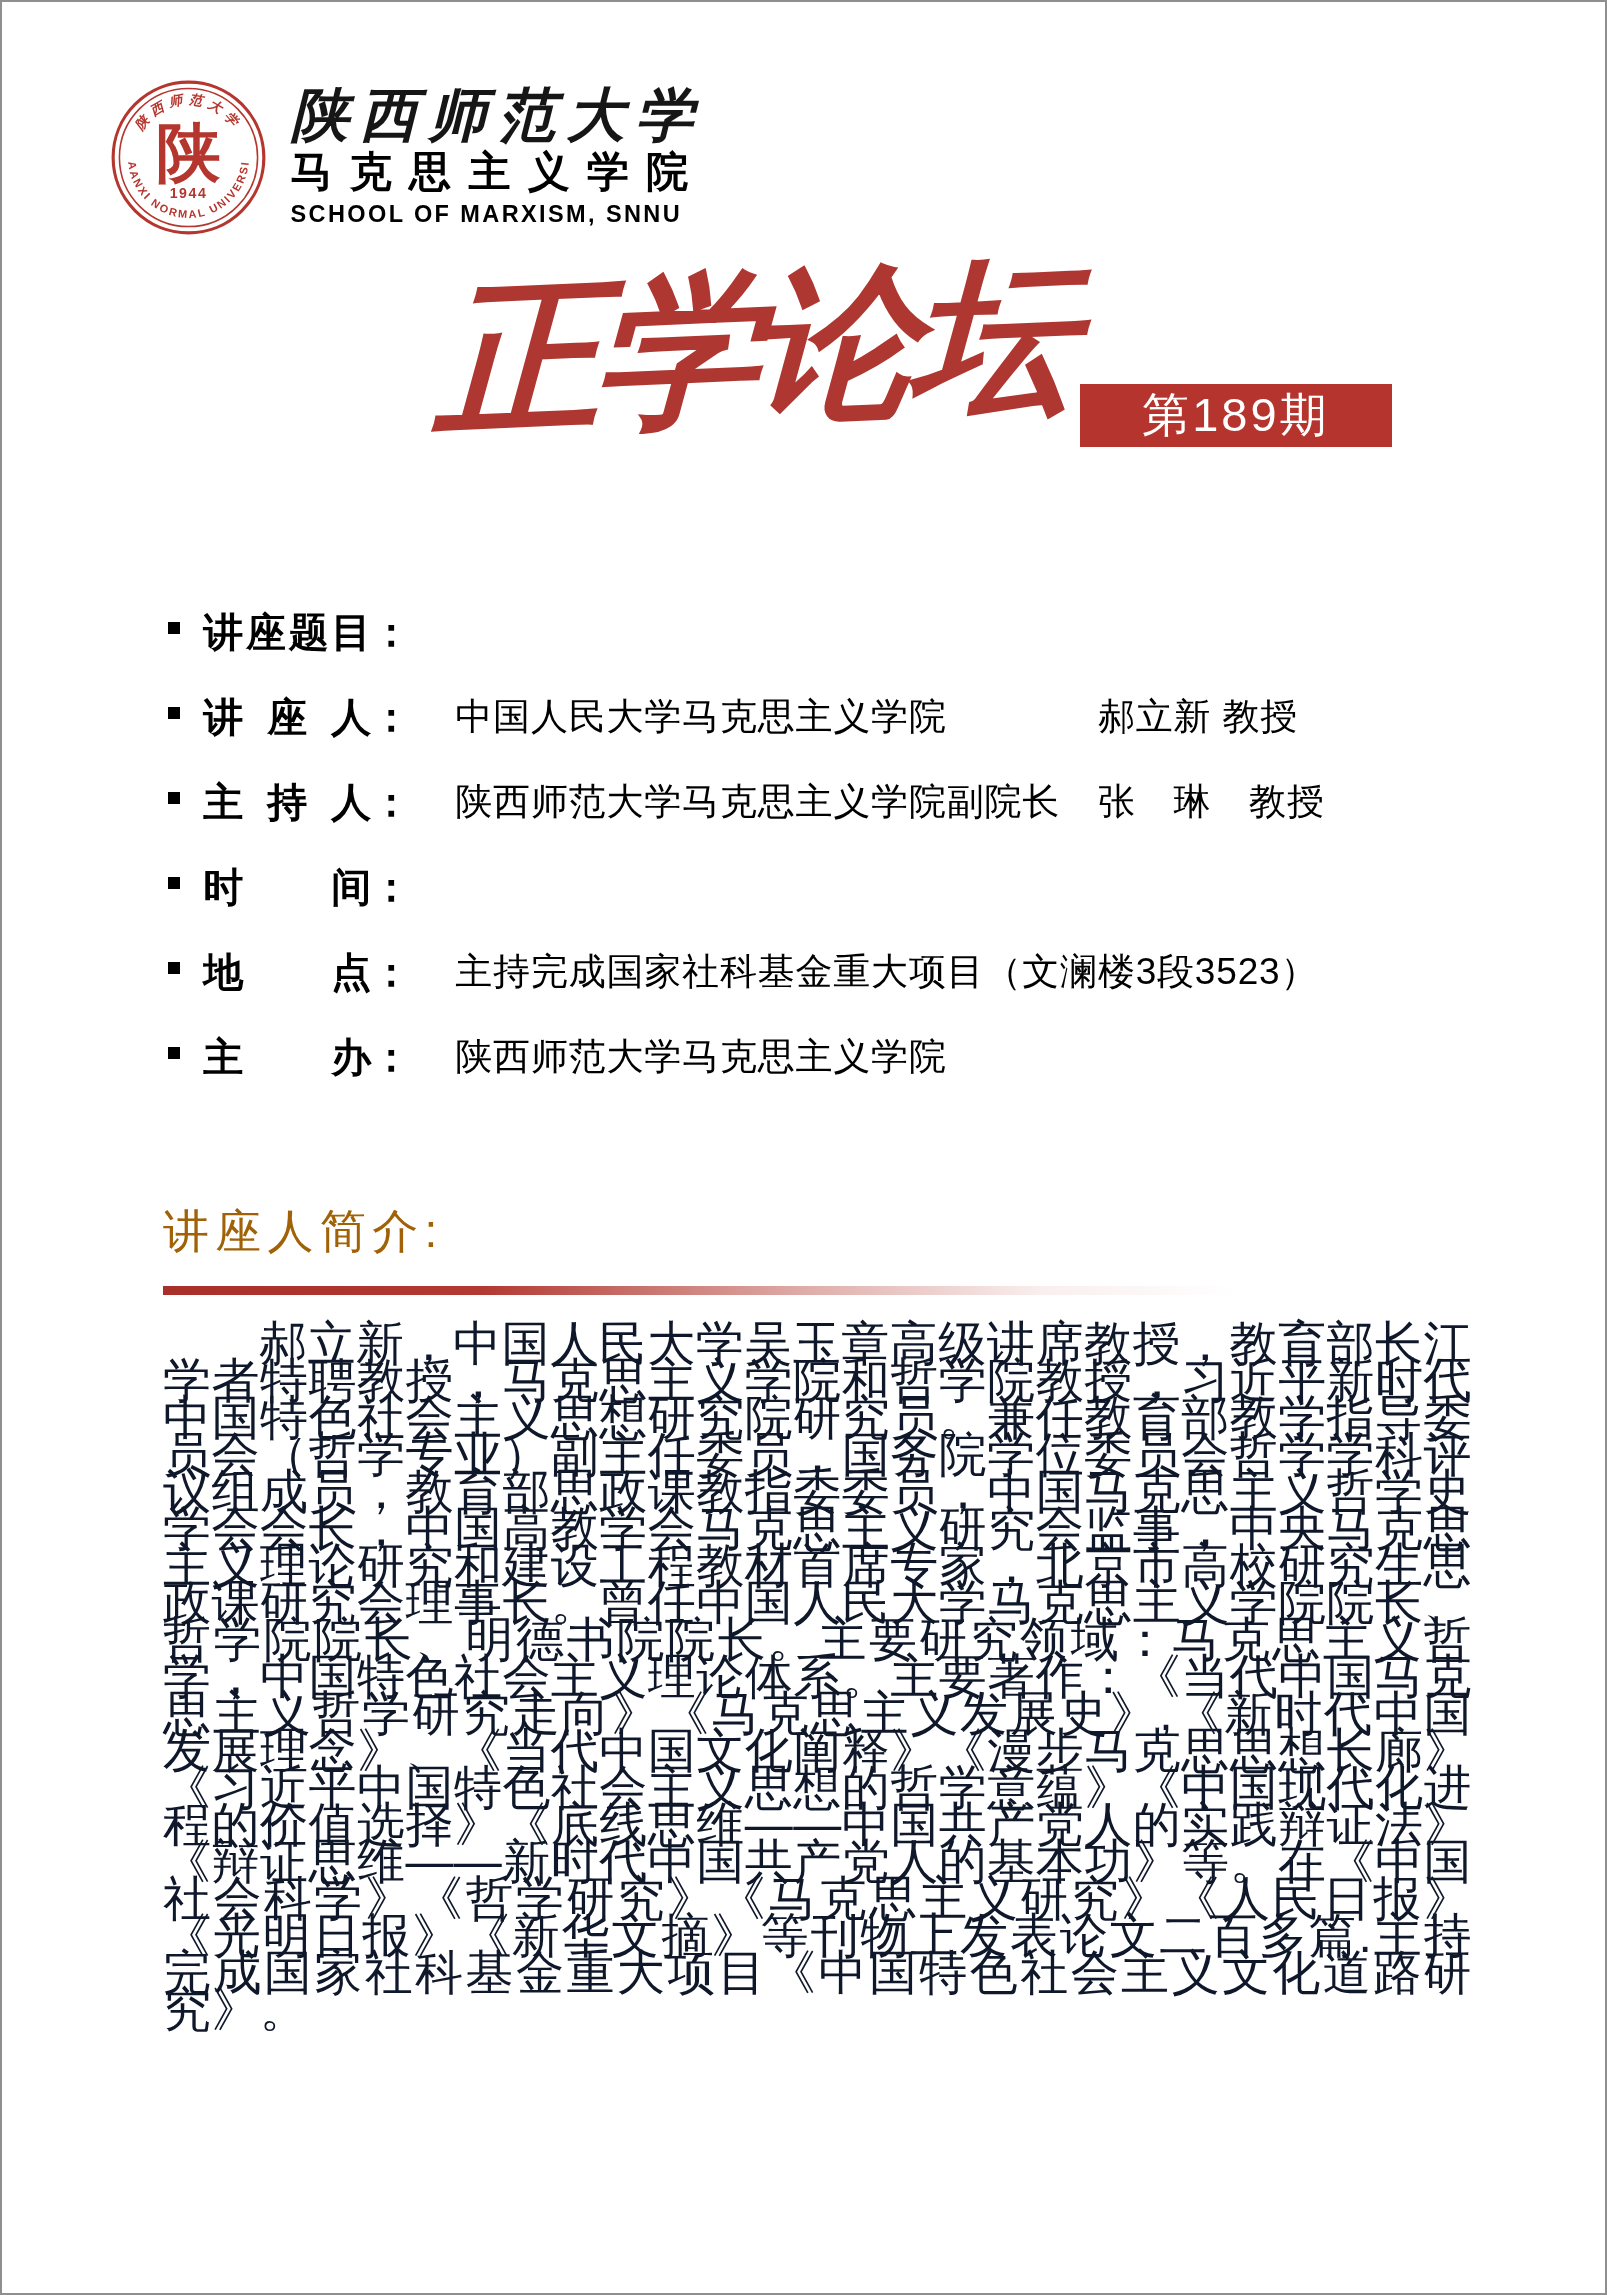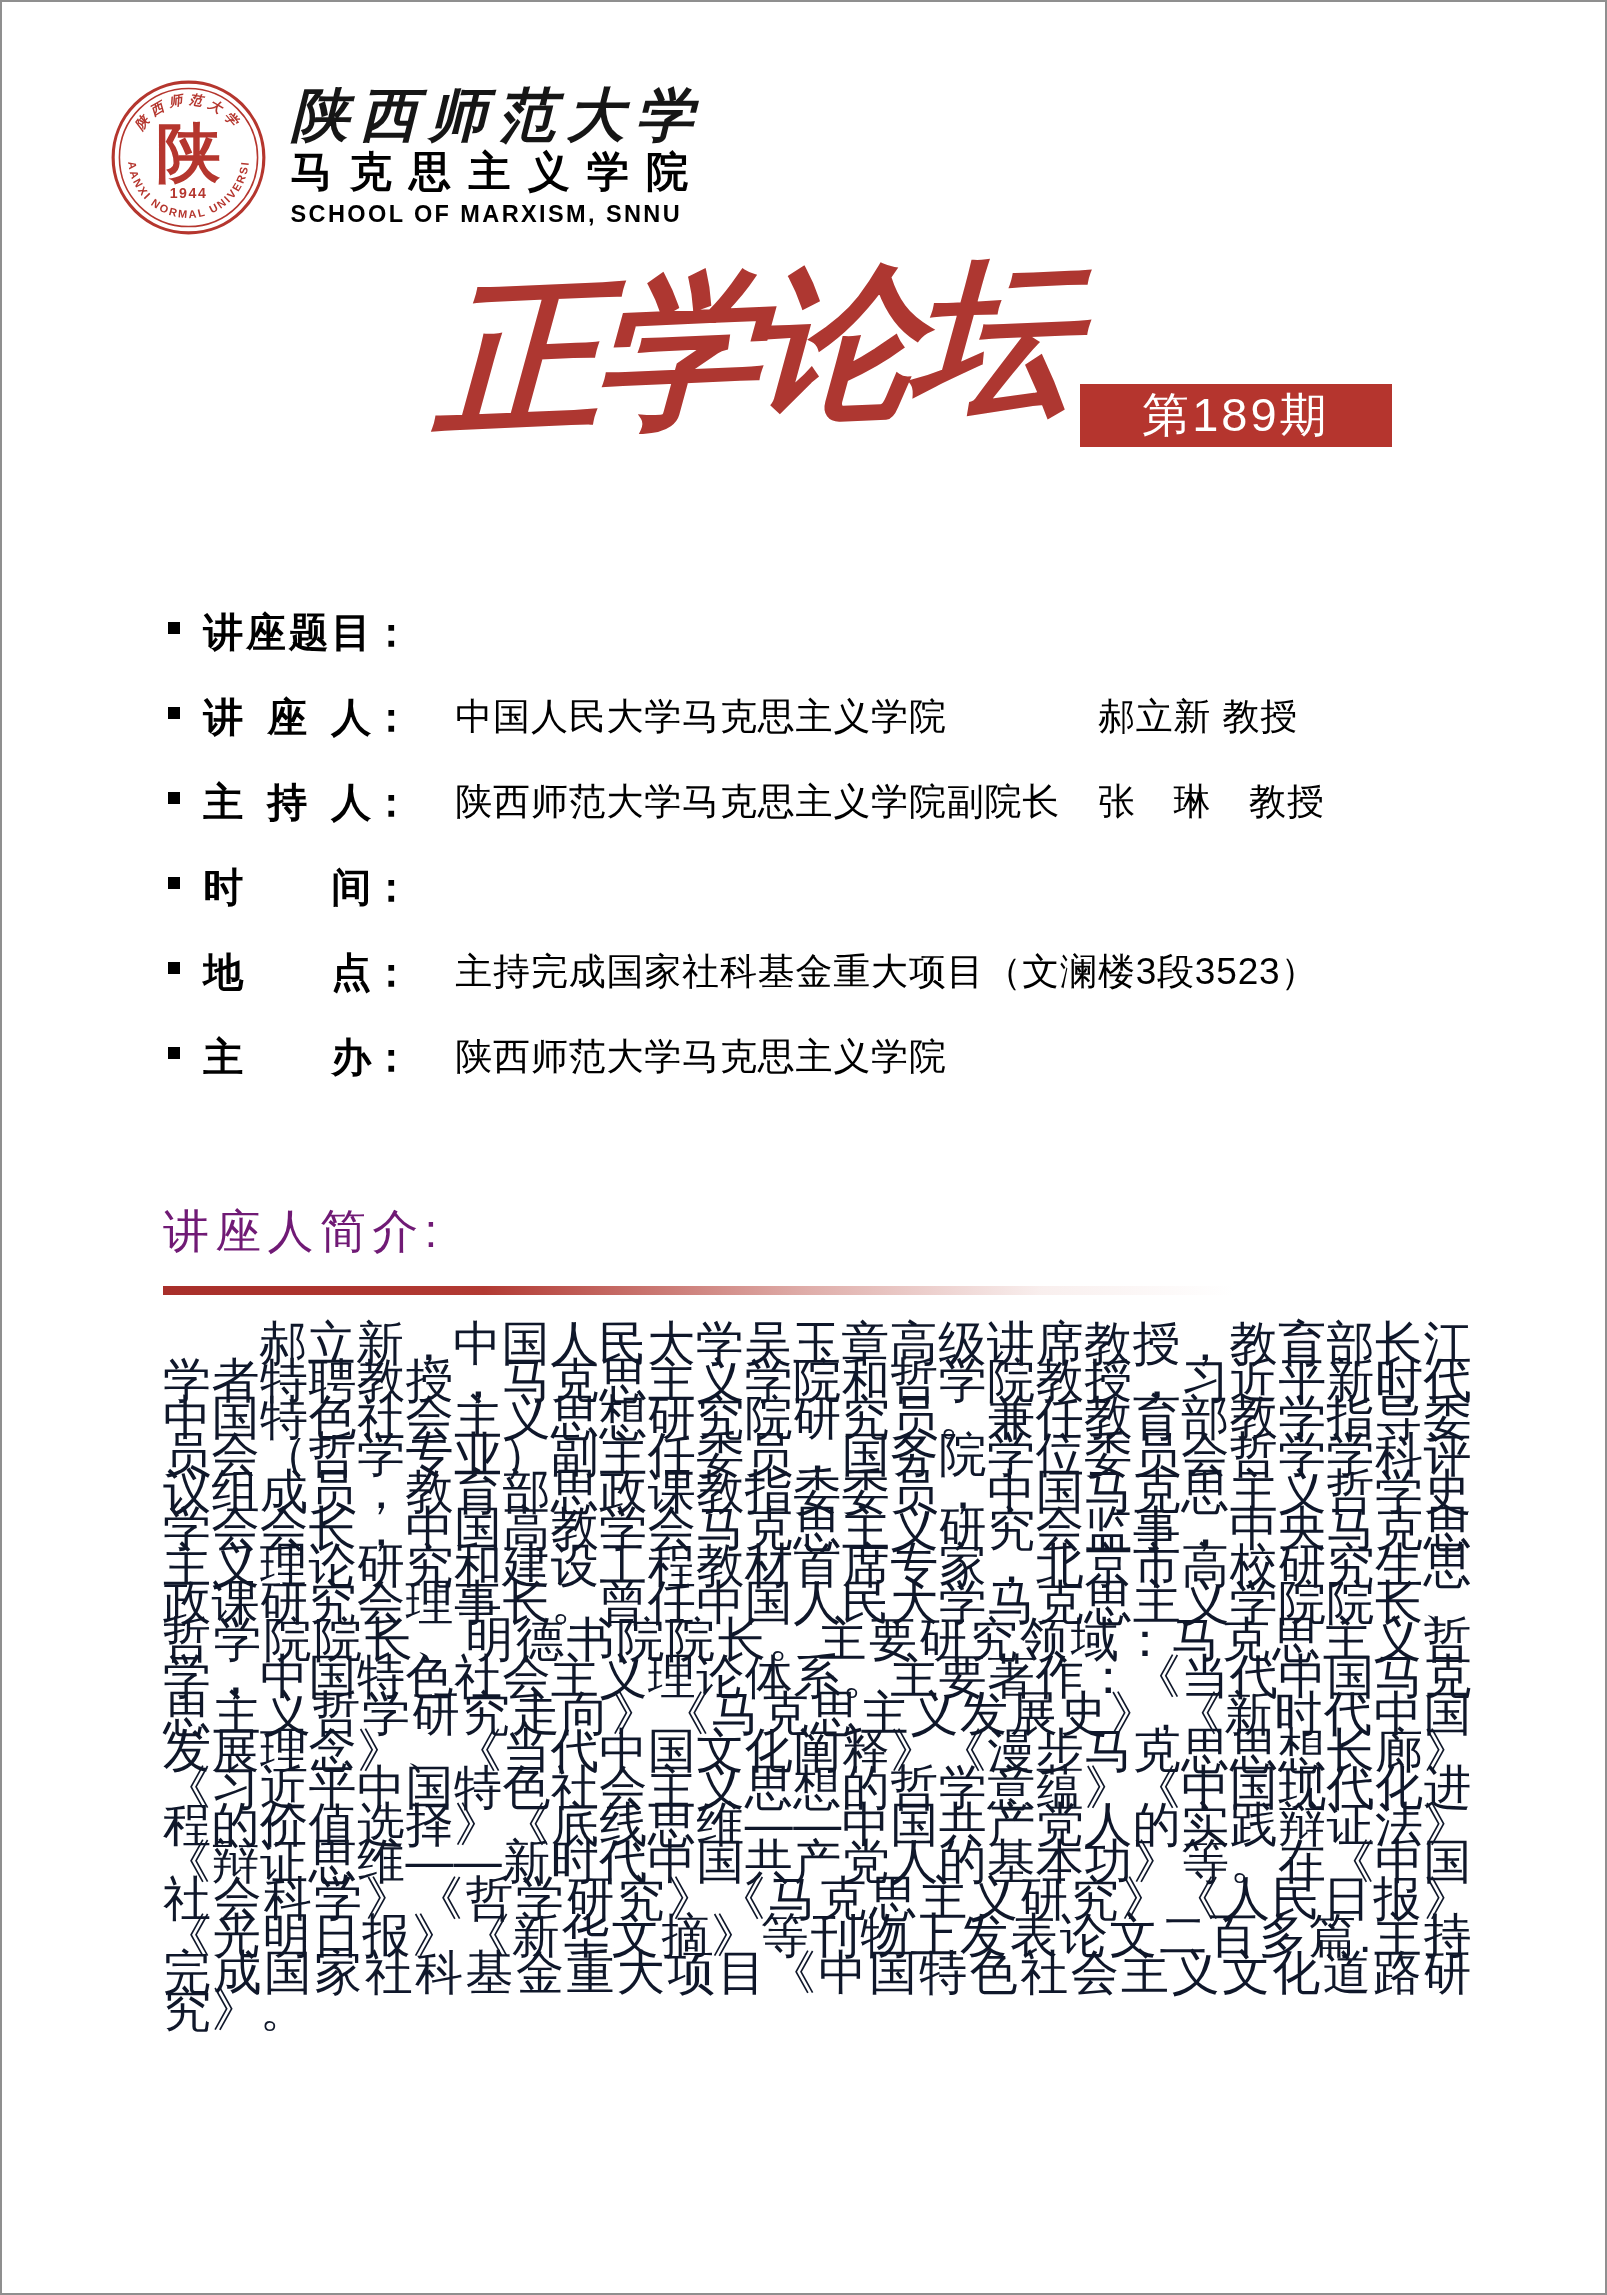--- a/index.html
+++ b/index.html
@@ -80,21 +80,21 @@
     text-align: justify; text-align-last: justify;
     flex: 0 0 auto;
   }
   .detail-colon { font-weight: 900; font-size: 40px; margin-right: 44px; flex: 0 0 auto; }
   .detail-value { font-size: 37px; letter-spacing: 0.8px; padding-top: 2.4px; }
 
   
   .bio-heading {
     position: absolute; left: 161px; top: 1199px;
     font-size: 46px; font-weight: 500; letter-spacing: 6.3px;
-    color: #701a75;
+    color: #a16207;
   }
   .bio-rule {
     position: absolute; left: 161px; top: 1284px;
     width: 1071px; height: 8.6px;
     background: linear-gradient(to right,
       #a82f2a 0%, #b23a33 30%, rgba(196,105,98,0.55) 60%,
       rgba(230,190,186,0.25) 82%, rgba(255,255,255,0) 100%);
   }
   .bio-text {
     position: absolute; left: 161px; top: 1323px;

